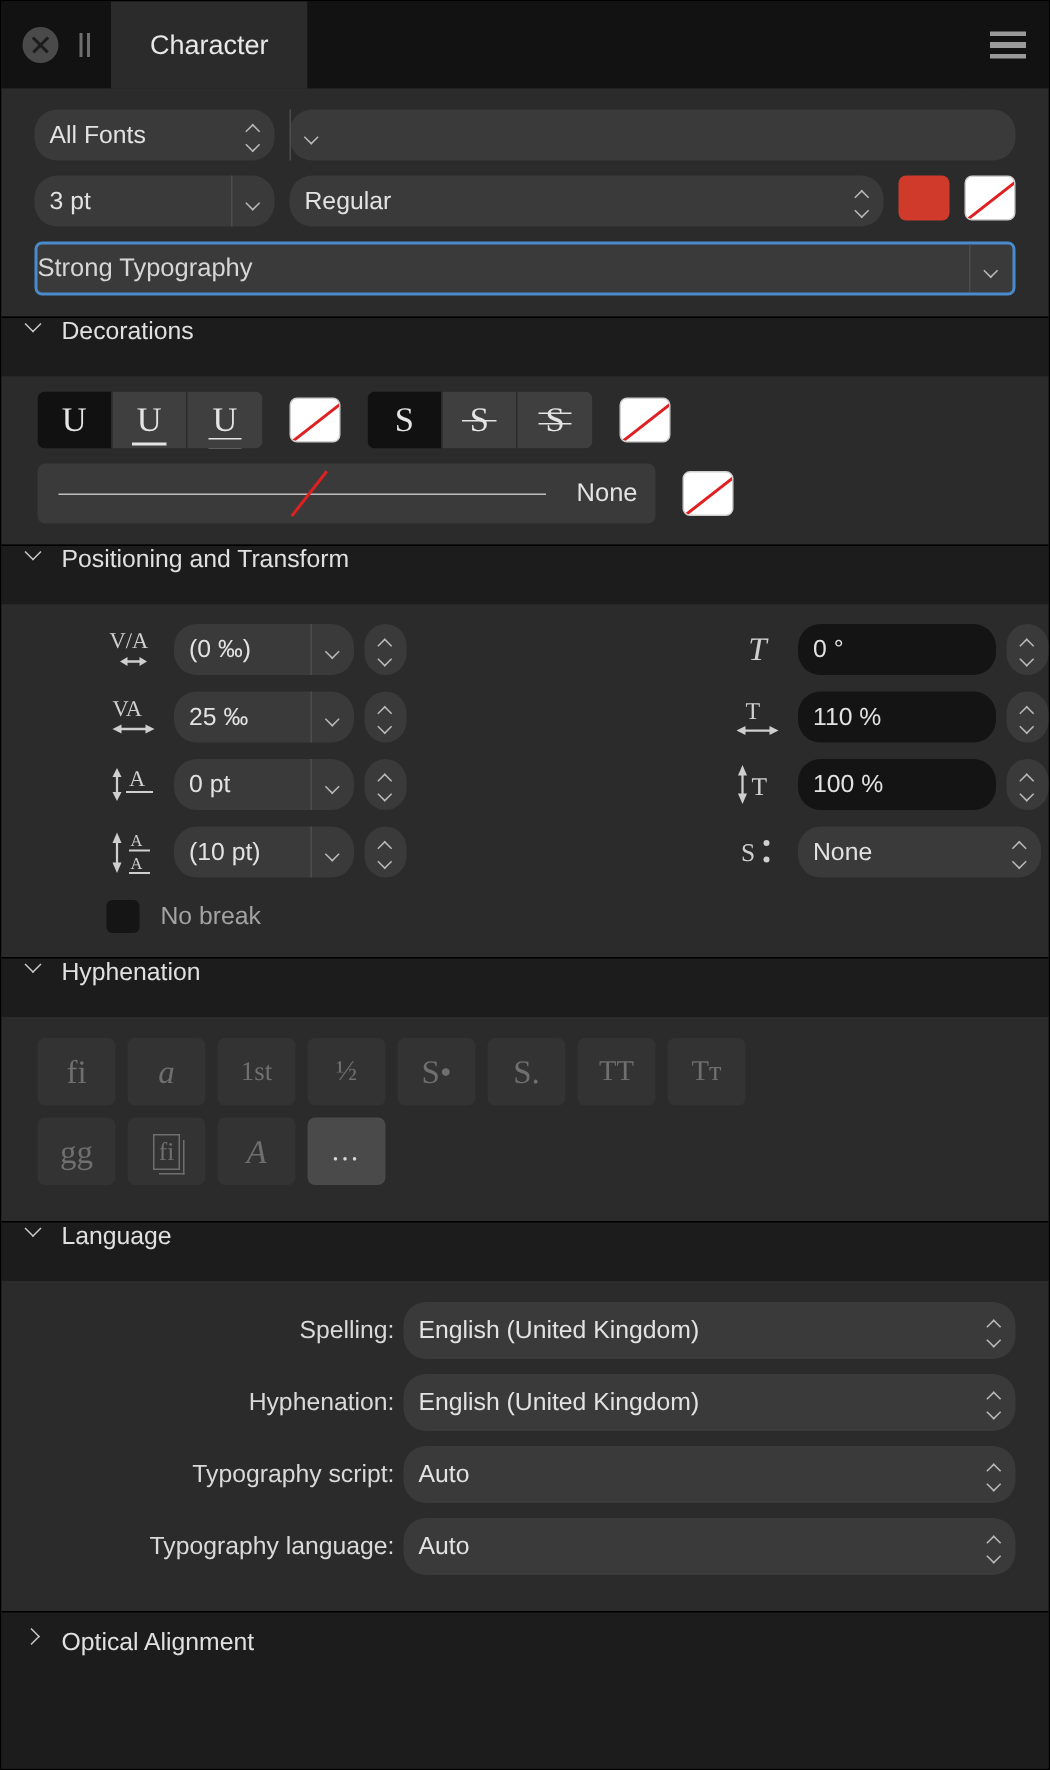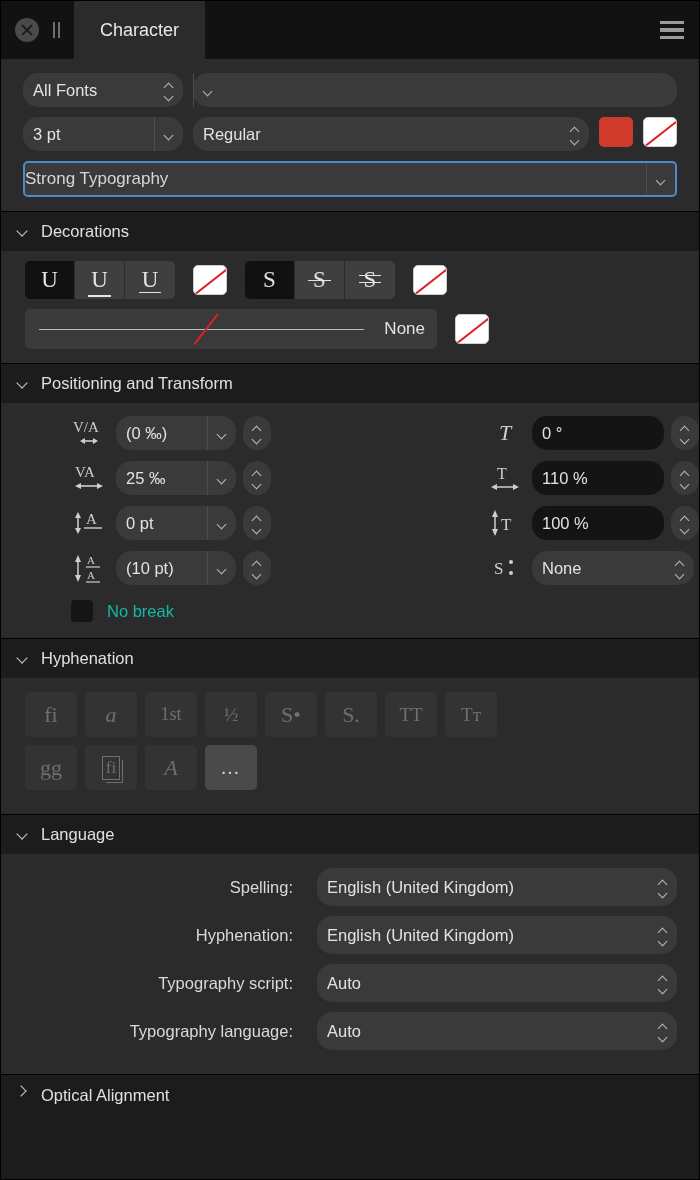--- a/index.html
+++ b/index.html
@@ -155,21 +155,21 @@
     border-radius: 5px;
     display: flex; align-items: center;
     box-sizing: border-box;
   }
   .textstyle-field .val { flex: 1; font-size: 17px; }
 
   
   .sec-head {
     background: #1c1c1c;
     height: 39px;
-    display: flex; align-items: center;
+    display: flex; align-items: flex-start;
     padding-left: 16px;
     gap: 14px;
     font-size: 16.5px;
     color: #e0e0e0;
     flex: none;
     border-top: 1px solid #000;
   }
   .tri {
     width: 10px; height: 10px; position: relative; flex: none;
   }
@@ -271,21 +271,21 @@
   .nobreak-row {
     display: flex; align-items: center; gap: 14px;
     padding: 8px 0 16px 70px;
   }
   .checkbox {
     width: 22px; height: 22px;
     background: #151515;
     border-radius: 4px;
     flex: none;
   }
-  .nobreak-label { font-size: 16.5px; color: #14b8a6; }
+  .nobreak-label { font-size: 16.5px; color: #a3a3a3; }
 
   
   .typo-body { padding: 14px 0 16px 24px; }
   .typo-row { display: flex; gap: 8px; margin-bottom: 8px; }
   .typo-btn {
     width: 52px; height: 45px;
     background: #333333;
     border: none; border-radius: 5px;
     color: #6f6f6f;
     font-family: "Liberation Serif", serif;
@@ -309,23 +309,23 @@
   }
   .dots { letter-spacing: 2px; font-size: 19px; line-height: 0.4; }
 
   
   .lang-body { padding: 14px 22px 14px 0; }
   .lang-row {
     display: flex; align-items: center;
     margin-bottom: 10px;
   }
   .lang-label {
-    width: 316px;
+    width: 268px;
     text-align: right;
-    padding-right: 24px;
+    padding-right: 6px;
     font-size: 16.5px;
     color: #d9d9d9;
     box-sizing: border-box;
     flex: none;
   }
   .lang-field { flex: 1; height: 38px; }
   .lang-field .val { flex: 1; }
 
   .italic-T { font-style: italic; font-size: 22px; }
 </style>

